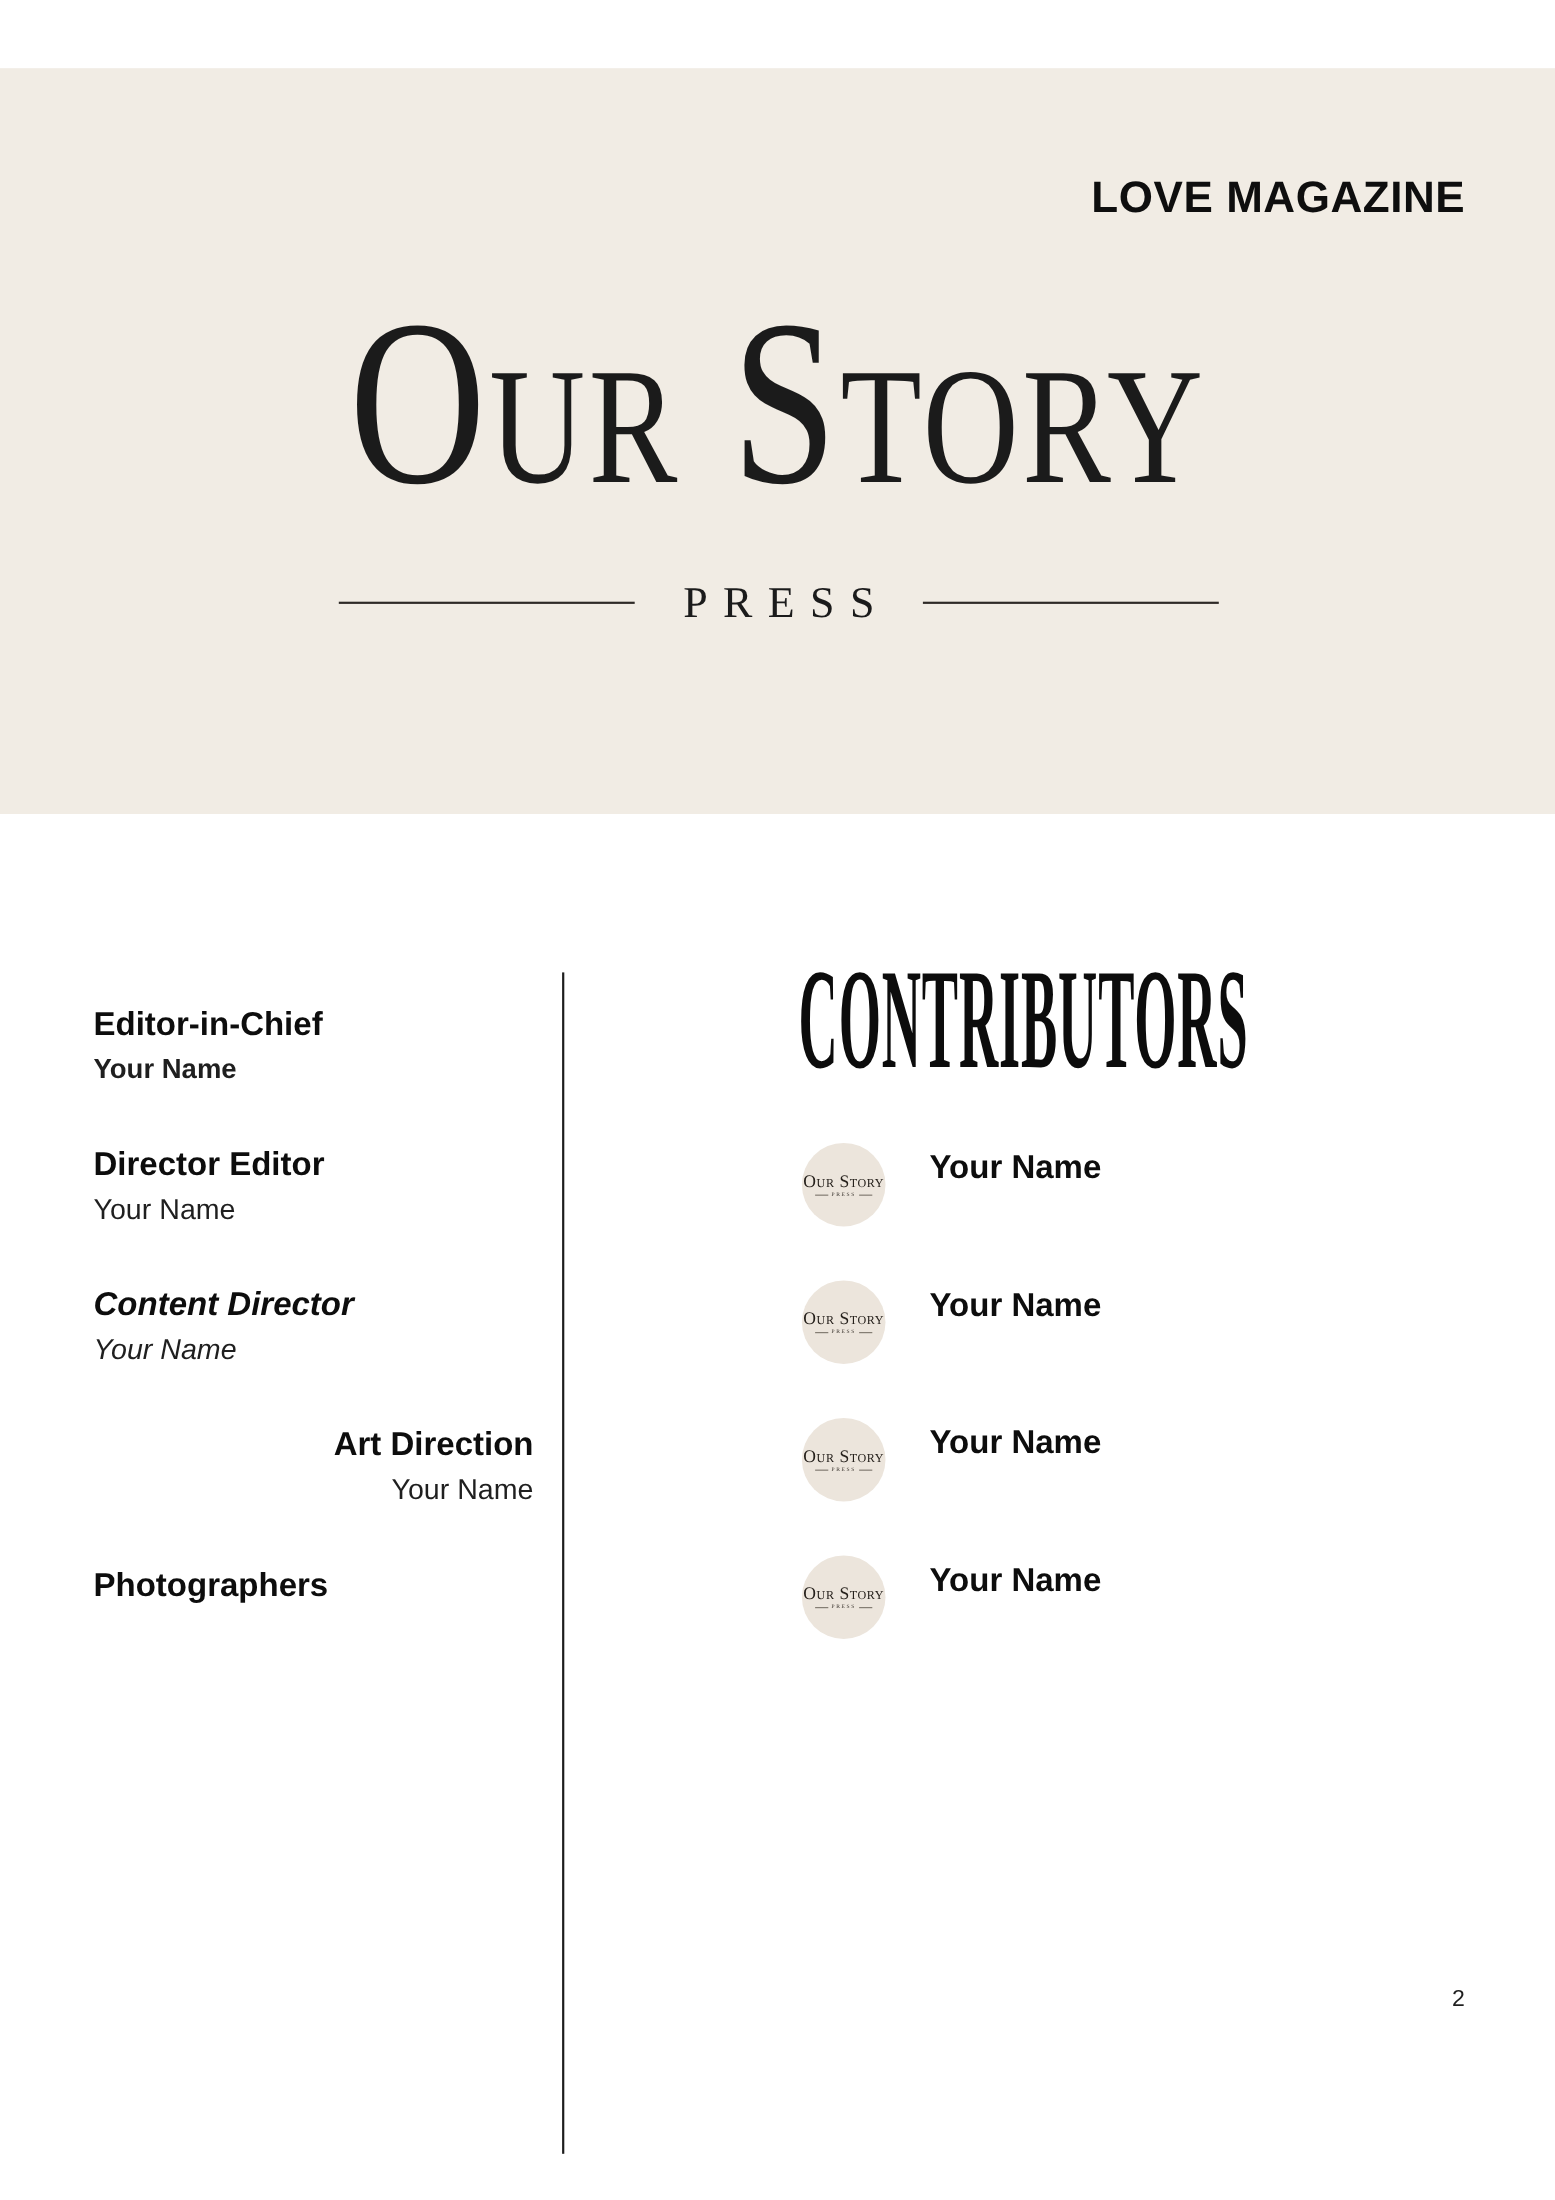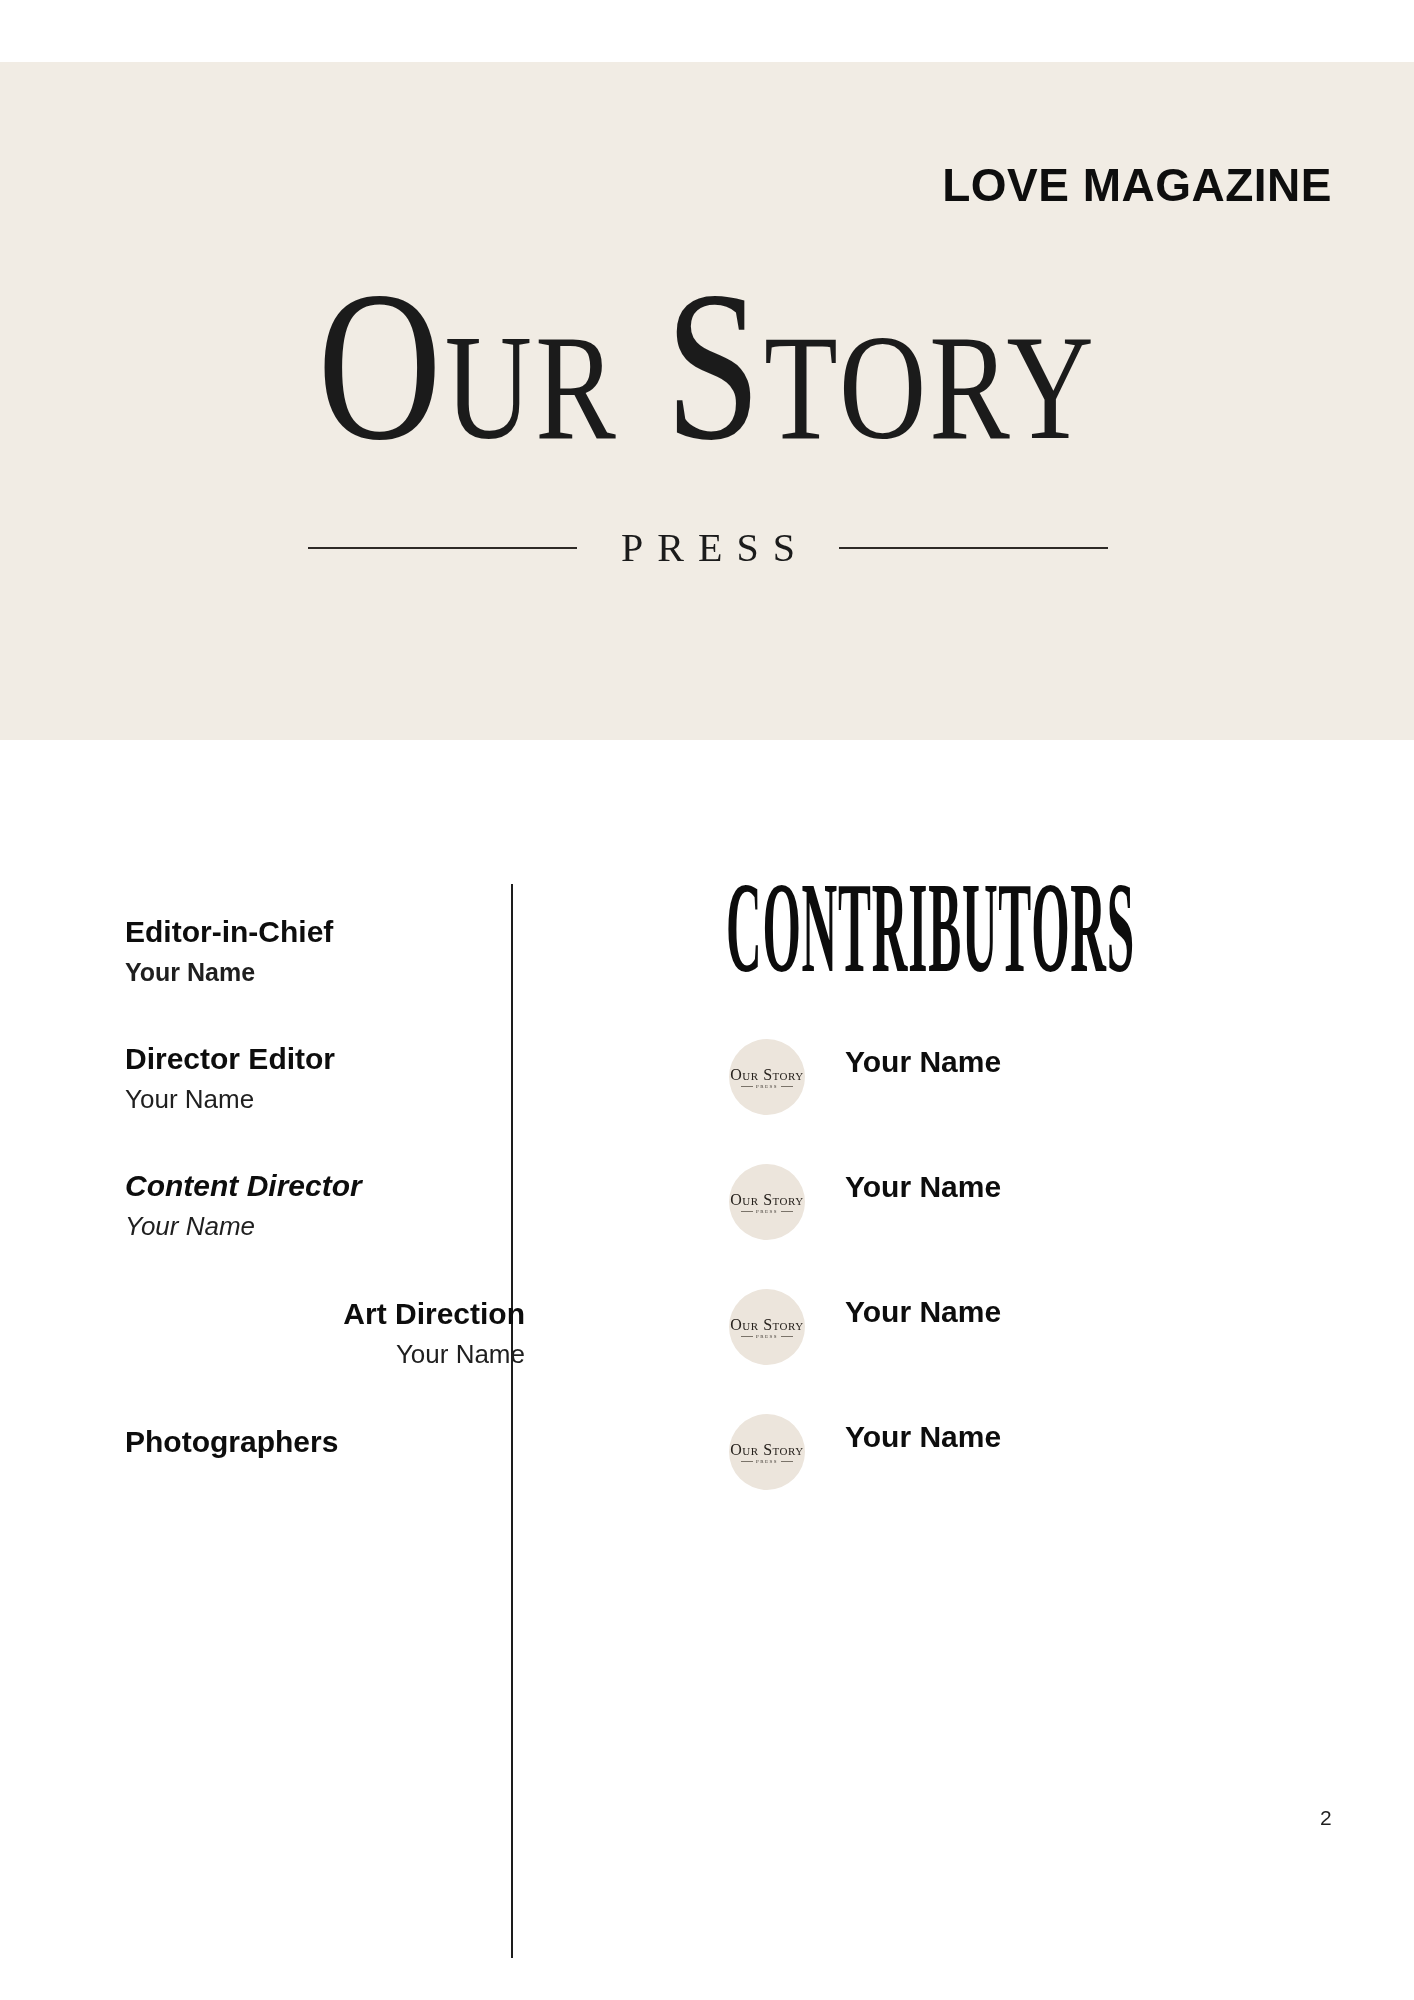--- a/index.html
+++ b/index.html
@@ -17,21 +17,21 @@
   
   .hero {
     position: absolute;
     left: 0; top: 62px;
     width: 1414px; height: 678px;
     background: #f1ece4;
   }
   .magazine-label {
     position: absolute;
     top: 96px; right: 82px;
-    font-size: 46px;
+    font-size: 40px;
     font-weight: bold;
     letter-spacing: 0.5px;
     color: #0e0e0e;
   }
   .logo-main-wrap {
     position: absolute;
     top: 186px; left: 0;
     width: 1414px;
     text-align: center;
   }
@@ -70,21 +70,21 @@
 
   
   .divider-v {
     position: absolute;
     left: 511px; top: 884px;
     width: 2px; height: 1074px;
     background: #1d1d1d;
   }
 
   .masthead { position: absolute; left: 85px; top: 0; width: 400px; }
-  .role { position: absolute; left: 0; width: 400px; margin-left: 40px; }
+  .role { position: absolute; left: 0; width: 400px; }
   .role-title {
     font-size: 30px;
     font-weight: bold;
     line-height: 40px;
     color: #0d0d0d;
     white-space: nowrap;
   }
   .role-name {
     font-size: 26px;
     line-height: 40px;

